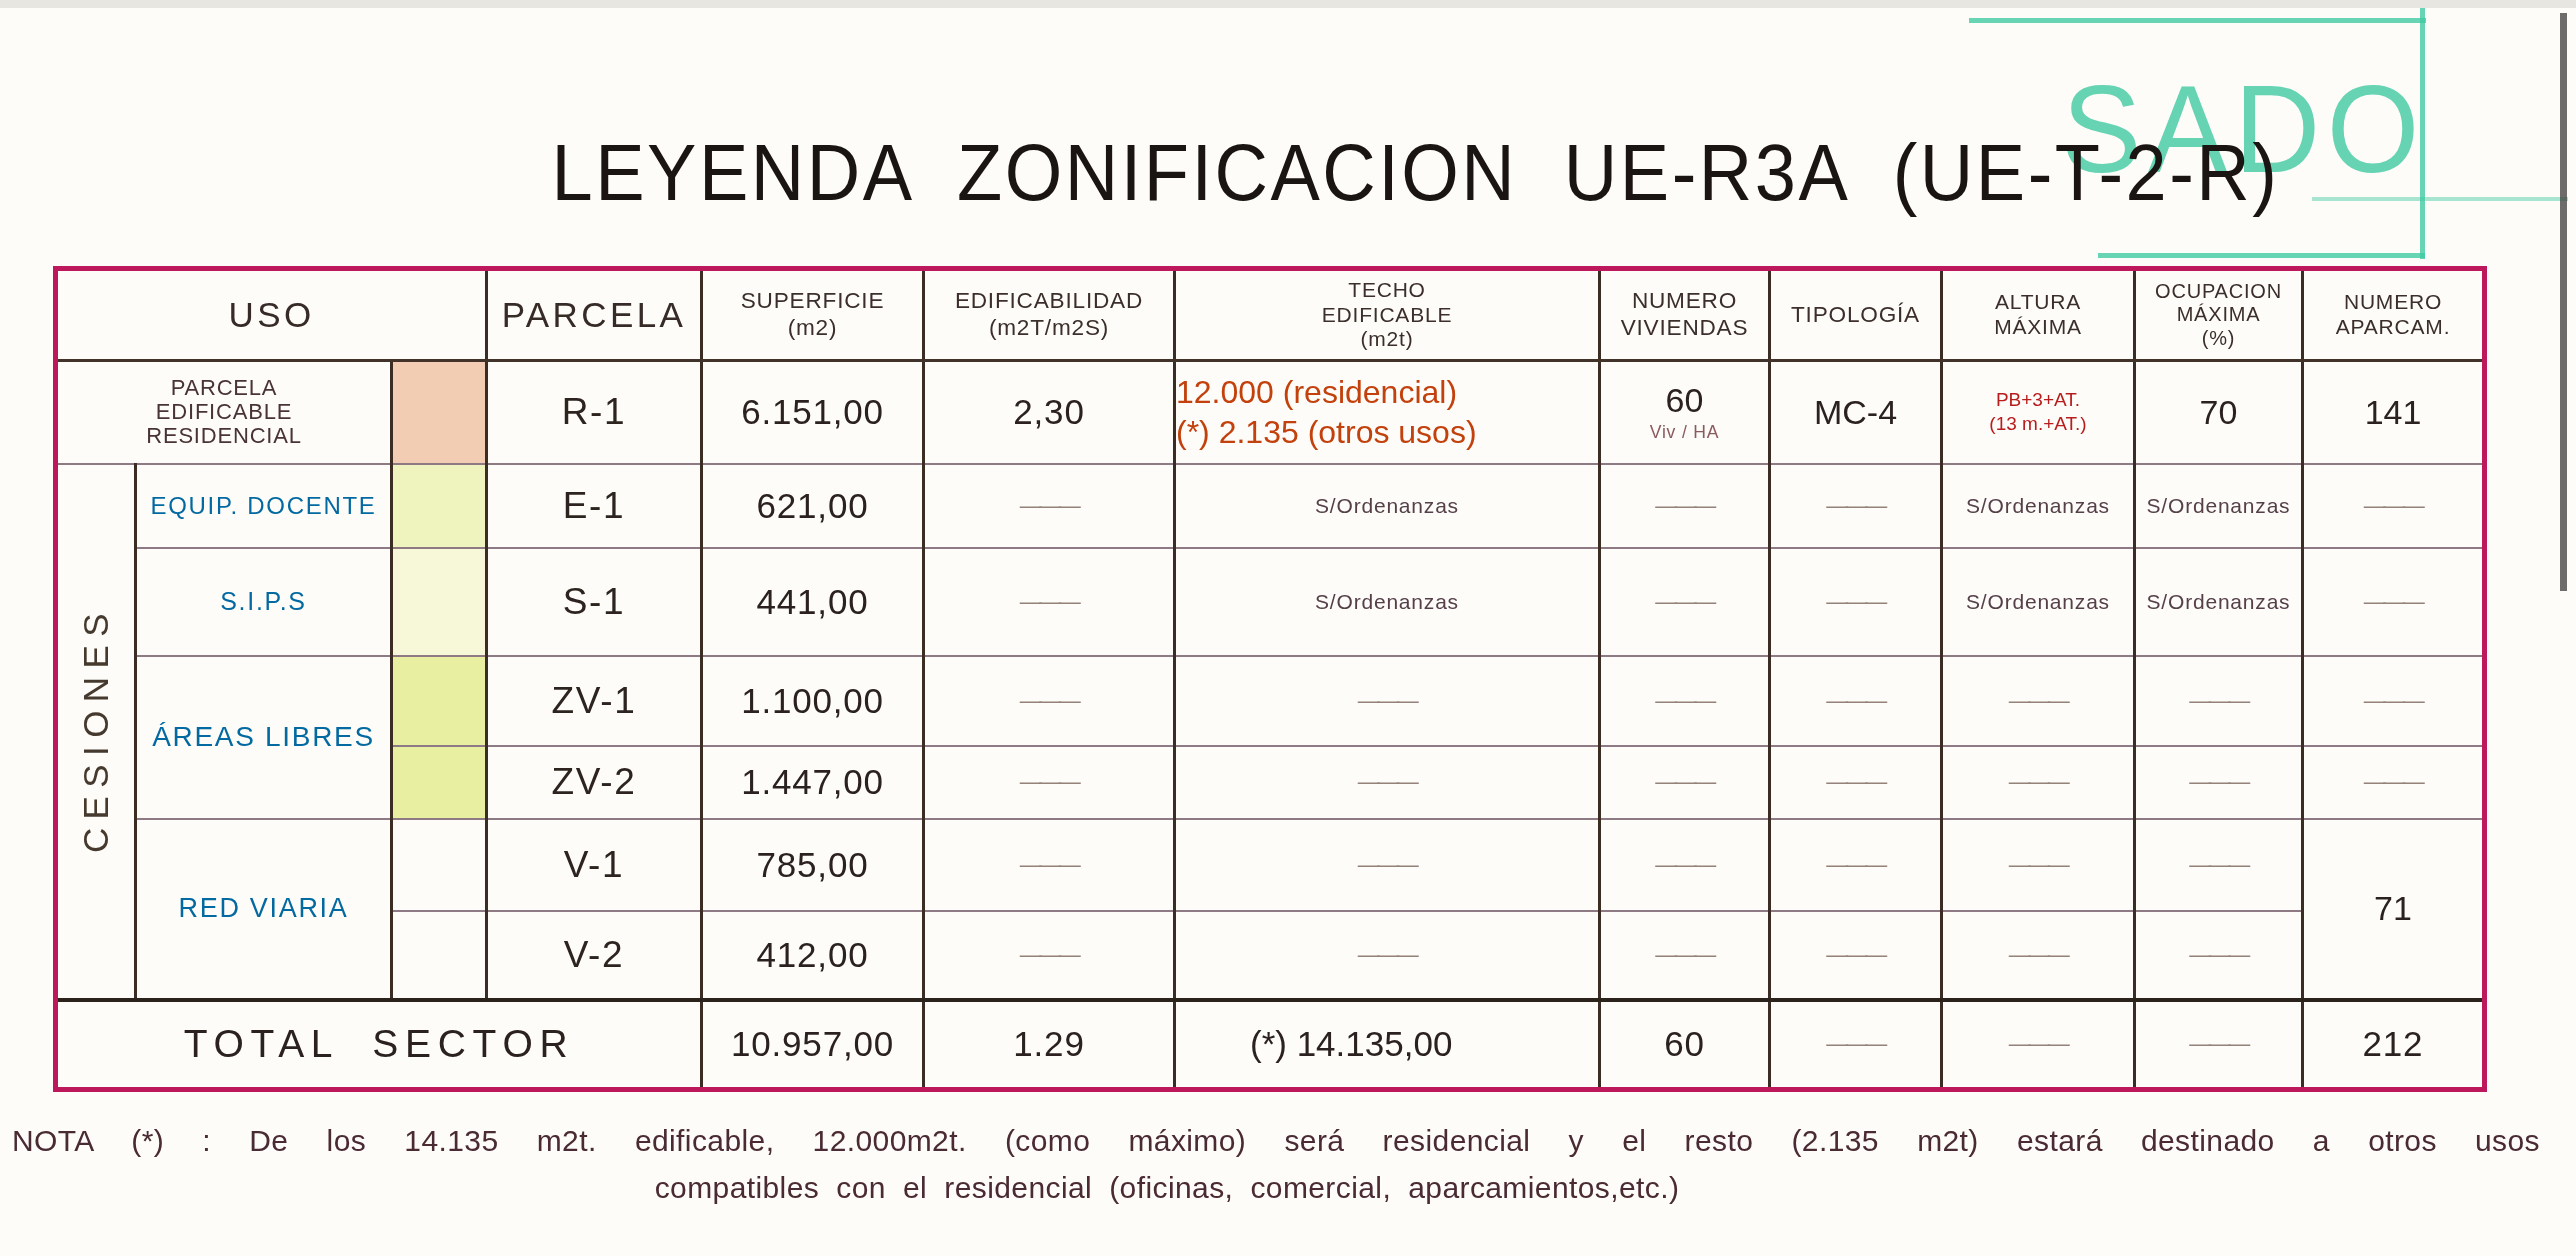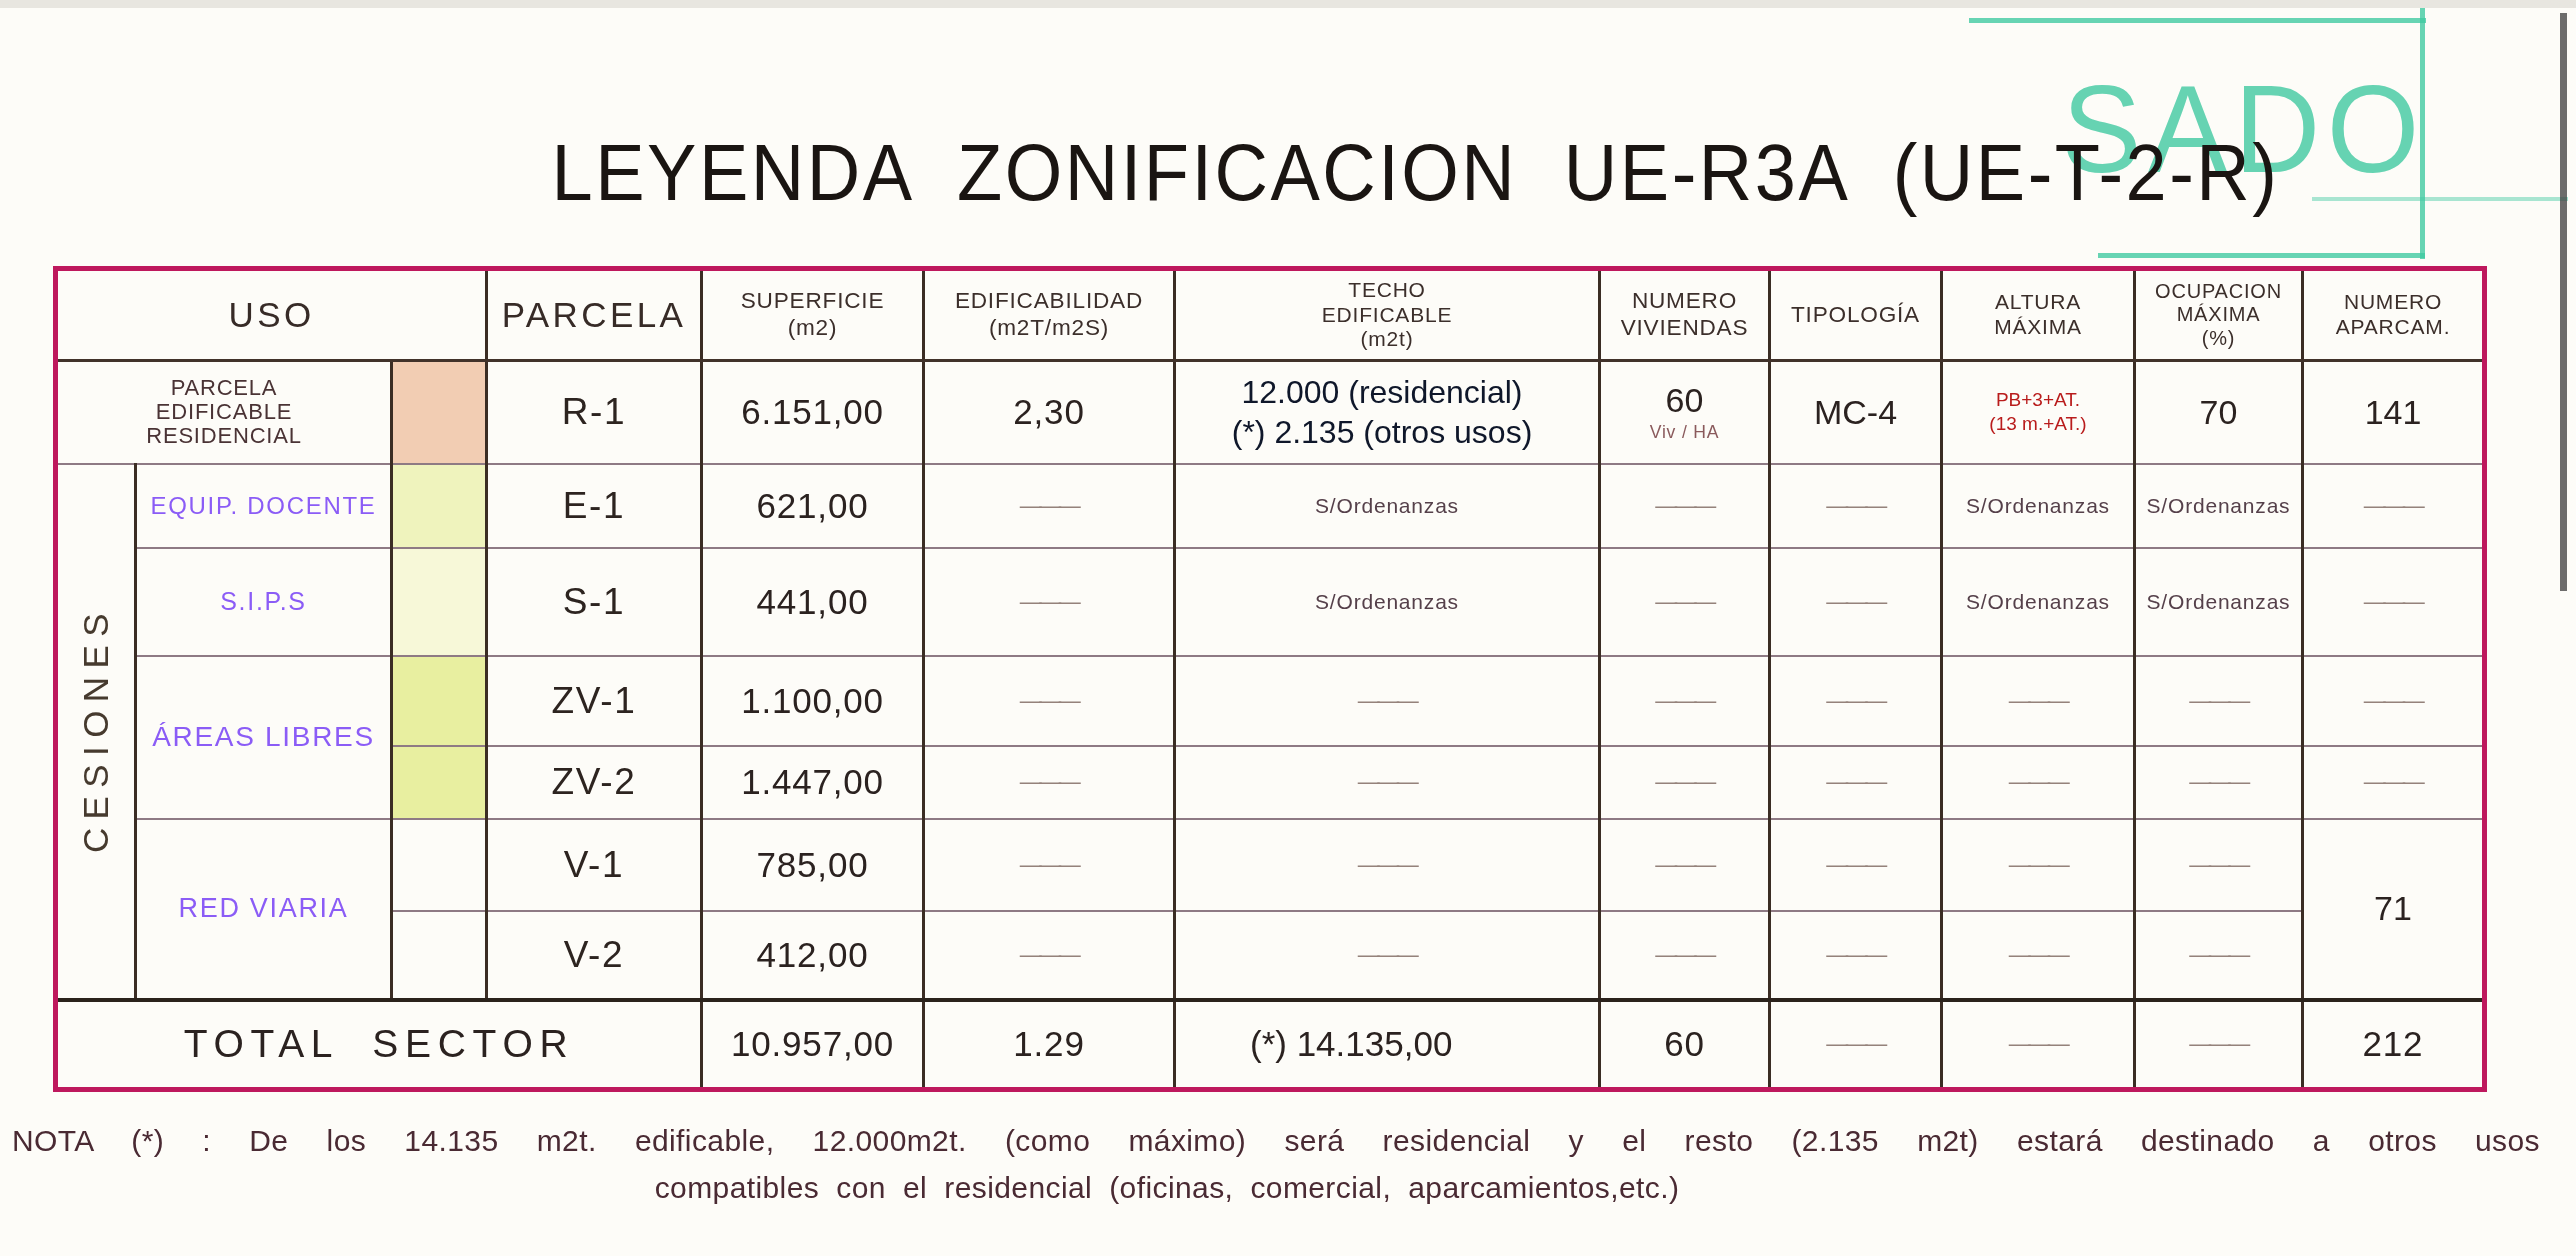--- a/index.html
+++ b/index.html
@@ -19,28 +19,28 @@
   .tablewrap{position:absolute;left:53px;top:258px;}
   table{border-collapse:collapse;table-layout:fixed;width:2427px;border:5px solid #be185d;}
   td{border-left:3.4px solid #3b2d24;border-right:3.4px solid #3b2d24;
      border-top:2.5px solid #8e7a84;border-bottom:2.5px solid #8e7a84;
      text-align:center;vertical-align:middle;padding:0;overflow:hidden;}
   thead td{border-bottom:3.4px solid #41322a;}
   tr.total-row td{border-top:4.2px solid #2b221b;}
   .pre{white-space:pre-line;}
   .hdr{font-size:22.6px;line-height:1.18;color:#3c2f2b;letter-spacing:0.8px;}
   .hdr-big{font-size:35px;letter-spacing:3.4px;color:#372b27;}
-  .uso-label{font-size:25px;letter-spacing:1.7px;color:#8b5cf6;}
+  .uso-label{font-size:25px;letter-spacing:1.7px;color:#0369a1;}
   .uso-small{font-size:22px;line-height:1.1;color:#4a3335;letter-spacing:0.8px;}
   .parc{font-size:37px;letter-spacing:1.7px;color:#2d2420;}
   .num{font-size:35px;letter-spacing:0.8px;color:#2b2220;}
   .small-num{font-size:34px;color:#2b2220;}
   .sord{font-size:21px;color:#55404a;letter-spacing:0.8px;}
   .dash{color:#95827b;font-size:22px;letter-spacing:-2.5px;line-height:1;}
-  .techo-r1{font-size:32px;text-align:center;display:block;padding-right:10px;color:#0f172a;line-height:1.25;}
+  .techo-r1{font-size:32px;text-align:left;display:block;padding-right:10px;color:#c2410c;line-height:1.25;}
   .techo-total{font-size:35px;text-align:left;display:block;padding-left:74px;color:#2b2220;}
   .viv-sub{display:block;font-size:17.6px;color:#8a5a5c;margin-top:1.7px;letter-spacing:0.8px;}
   .alt-small{font-size:19px;line-height:1.3;color:#b91c1c;}
   .vertical{writing-mode:vertical-rl;transform:rotate(180deg);font-size:35px;
             letter-spacing:8.4px;color:#463a2e;display:inline-block;}
   .total-label{font-size:39px;letter-spacing:6.7px;word-spacing:17px;color:#2b2220;}
   
   .note{position:absolute;left:12px;top:1116px;width:2528px;color:#4a2a33;font-size:30px;}
   .note .l1{text-align:justify;text-align-last:justify;word-spacing:5.9px;letter-spacing:0.4px;}
   .note .l2{margin-top:13.4px;text-align:center;padding-right:218px;word-spacing:8.4px;letter-spacing:0.4px;}

